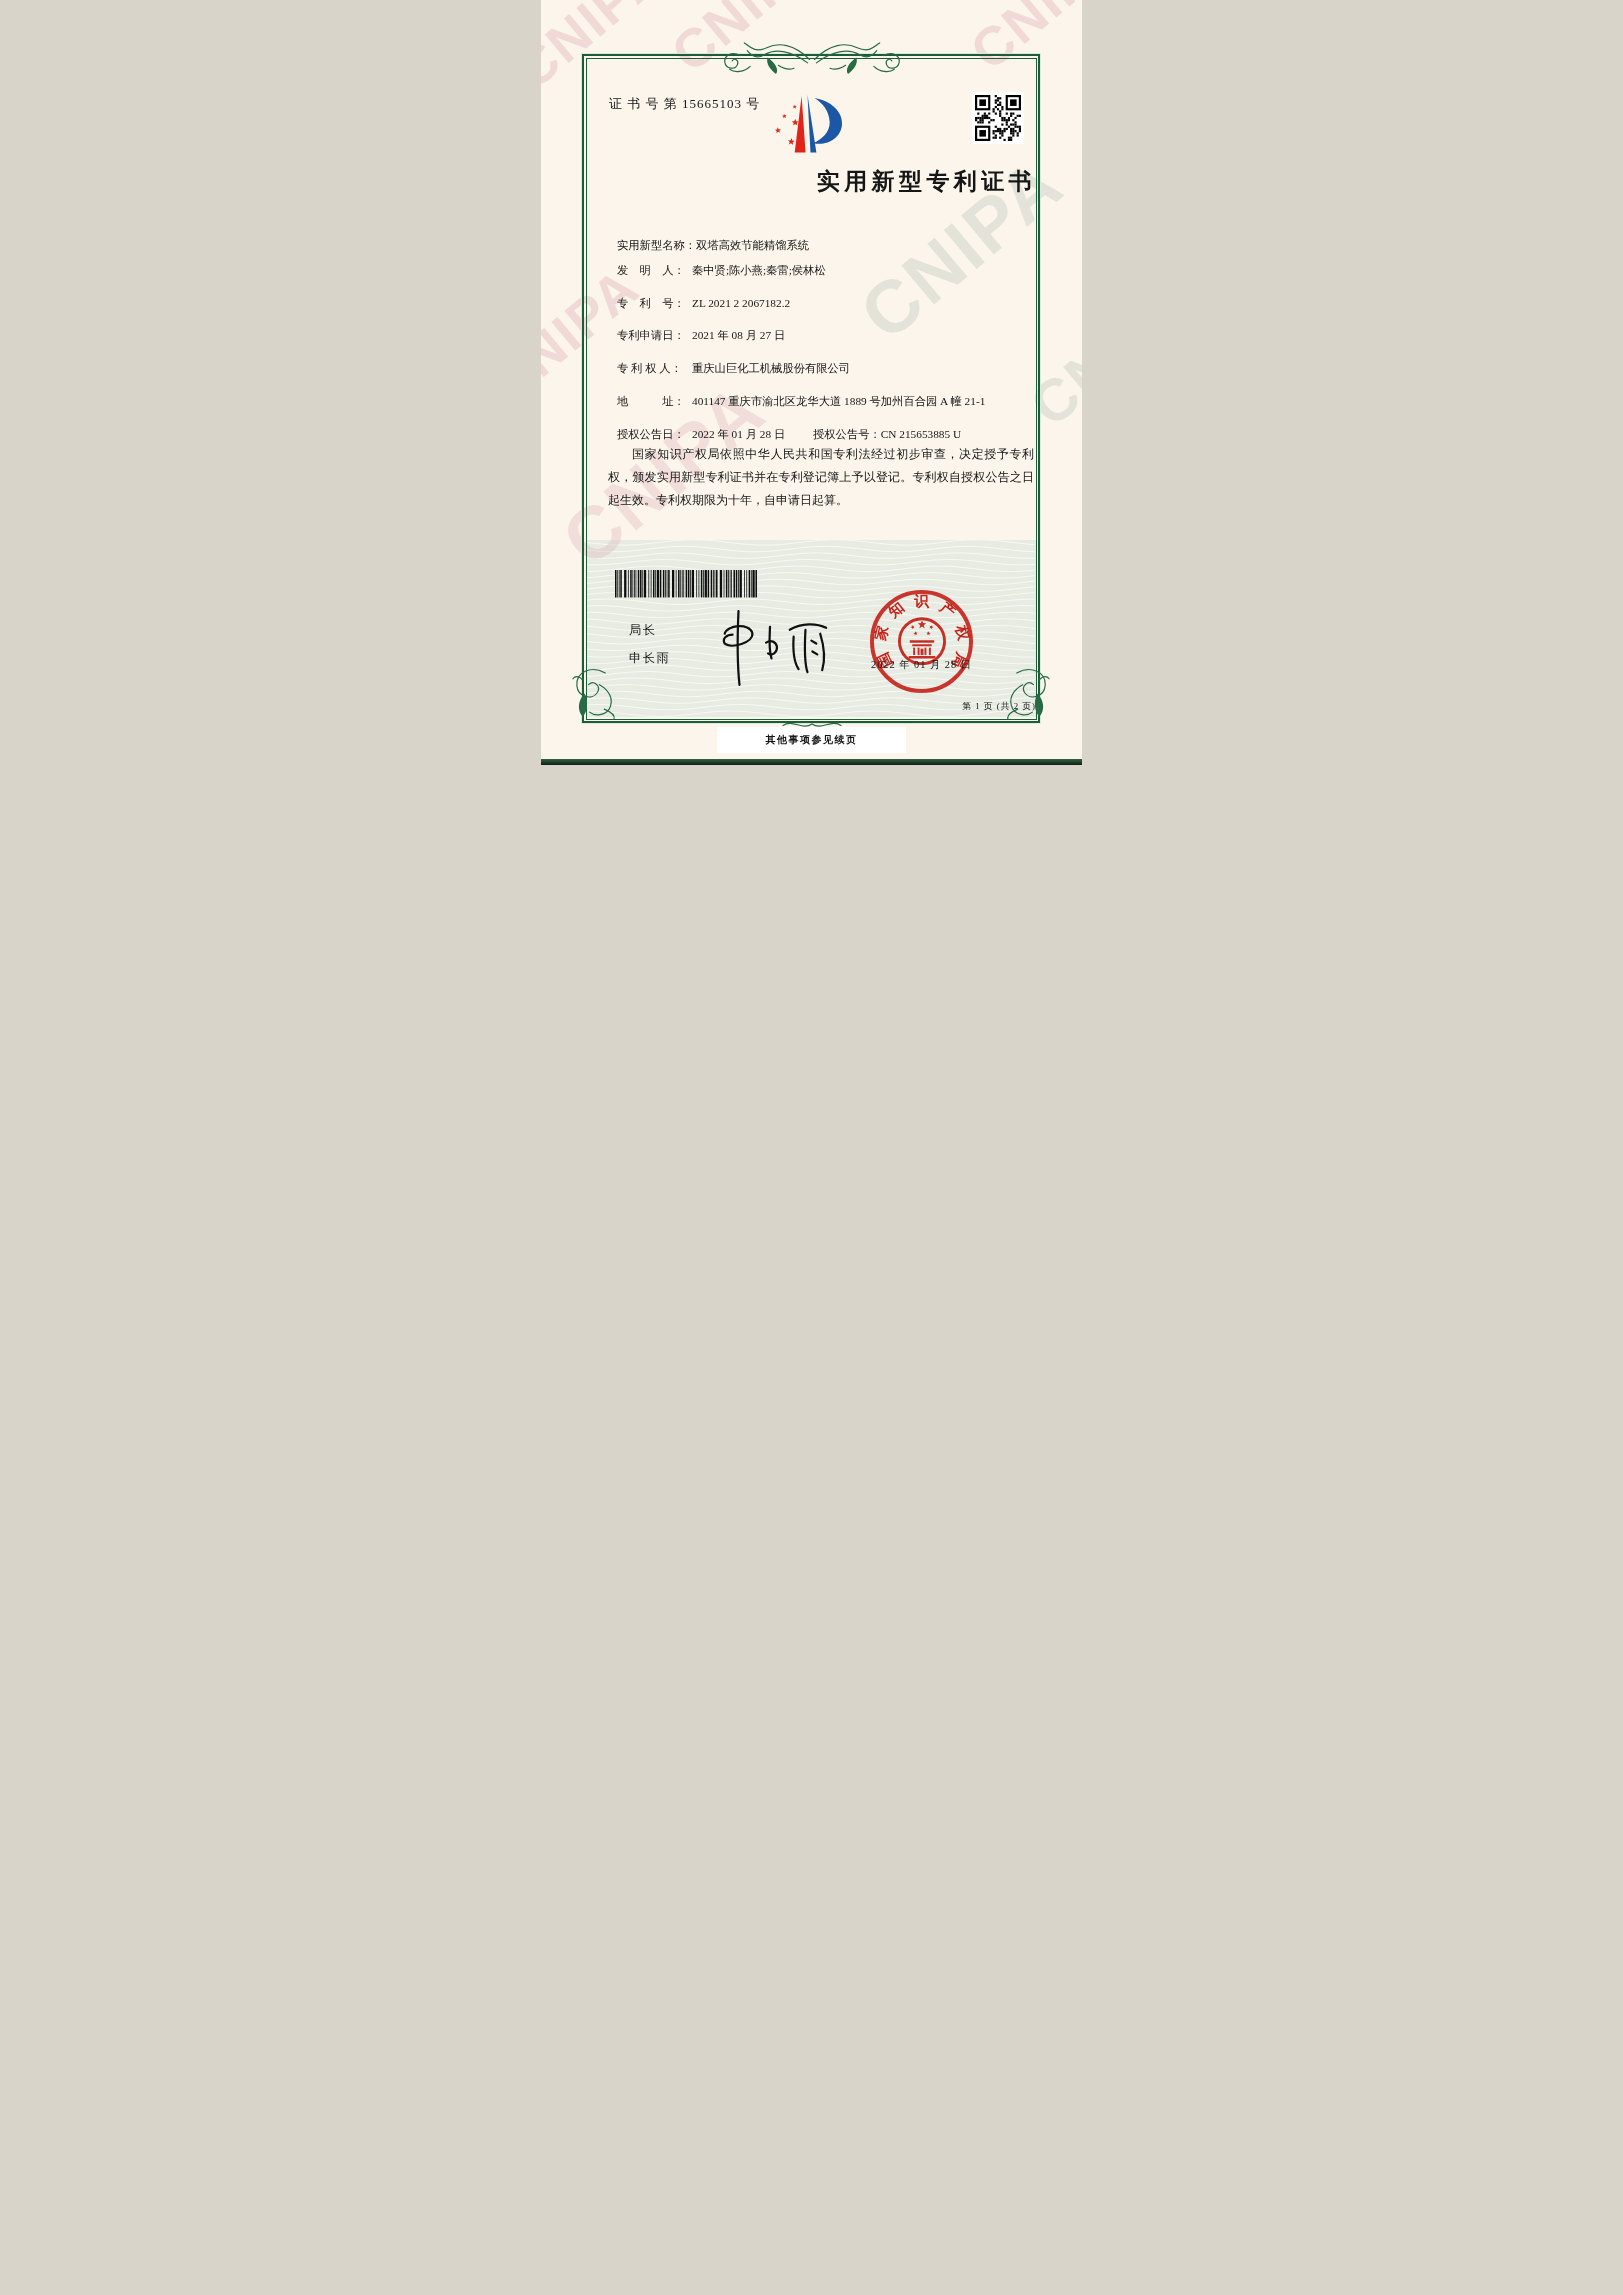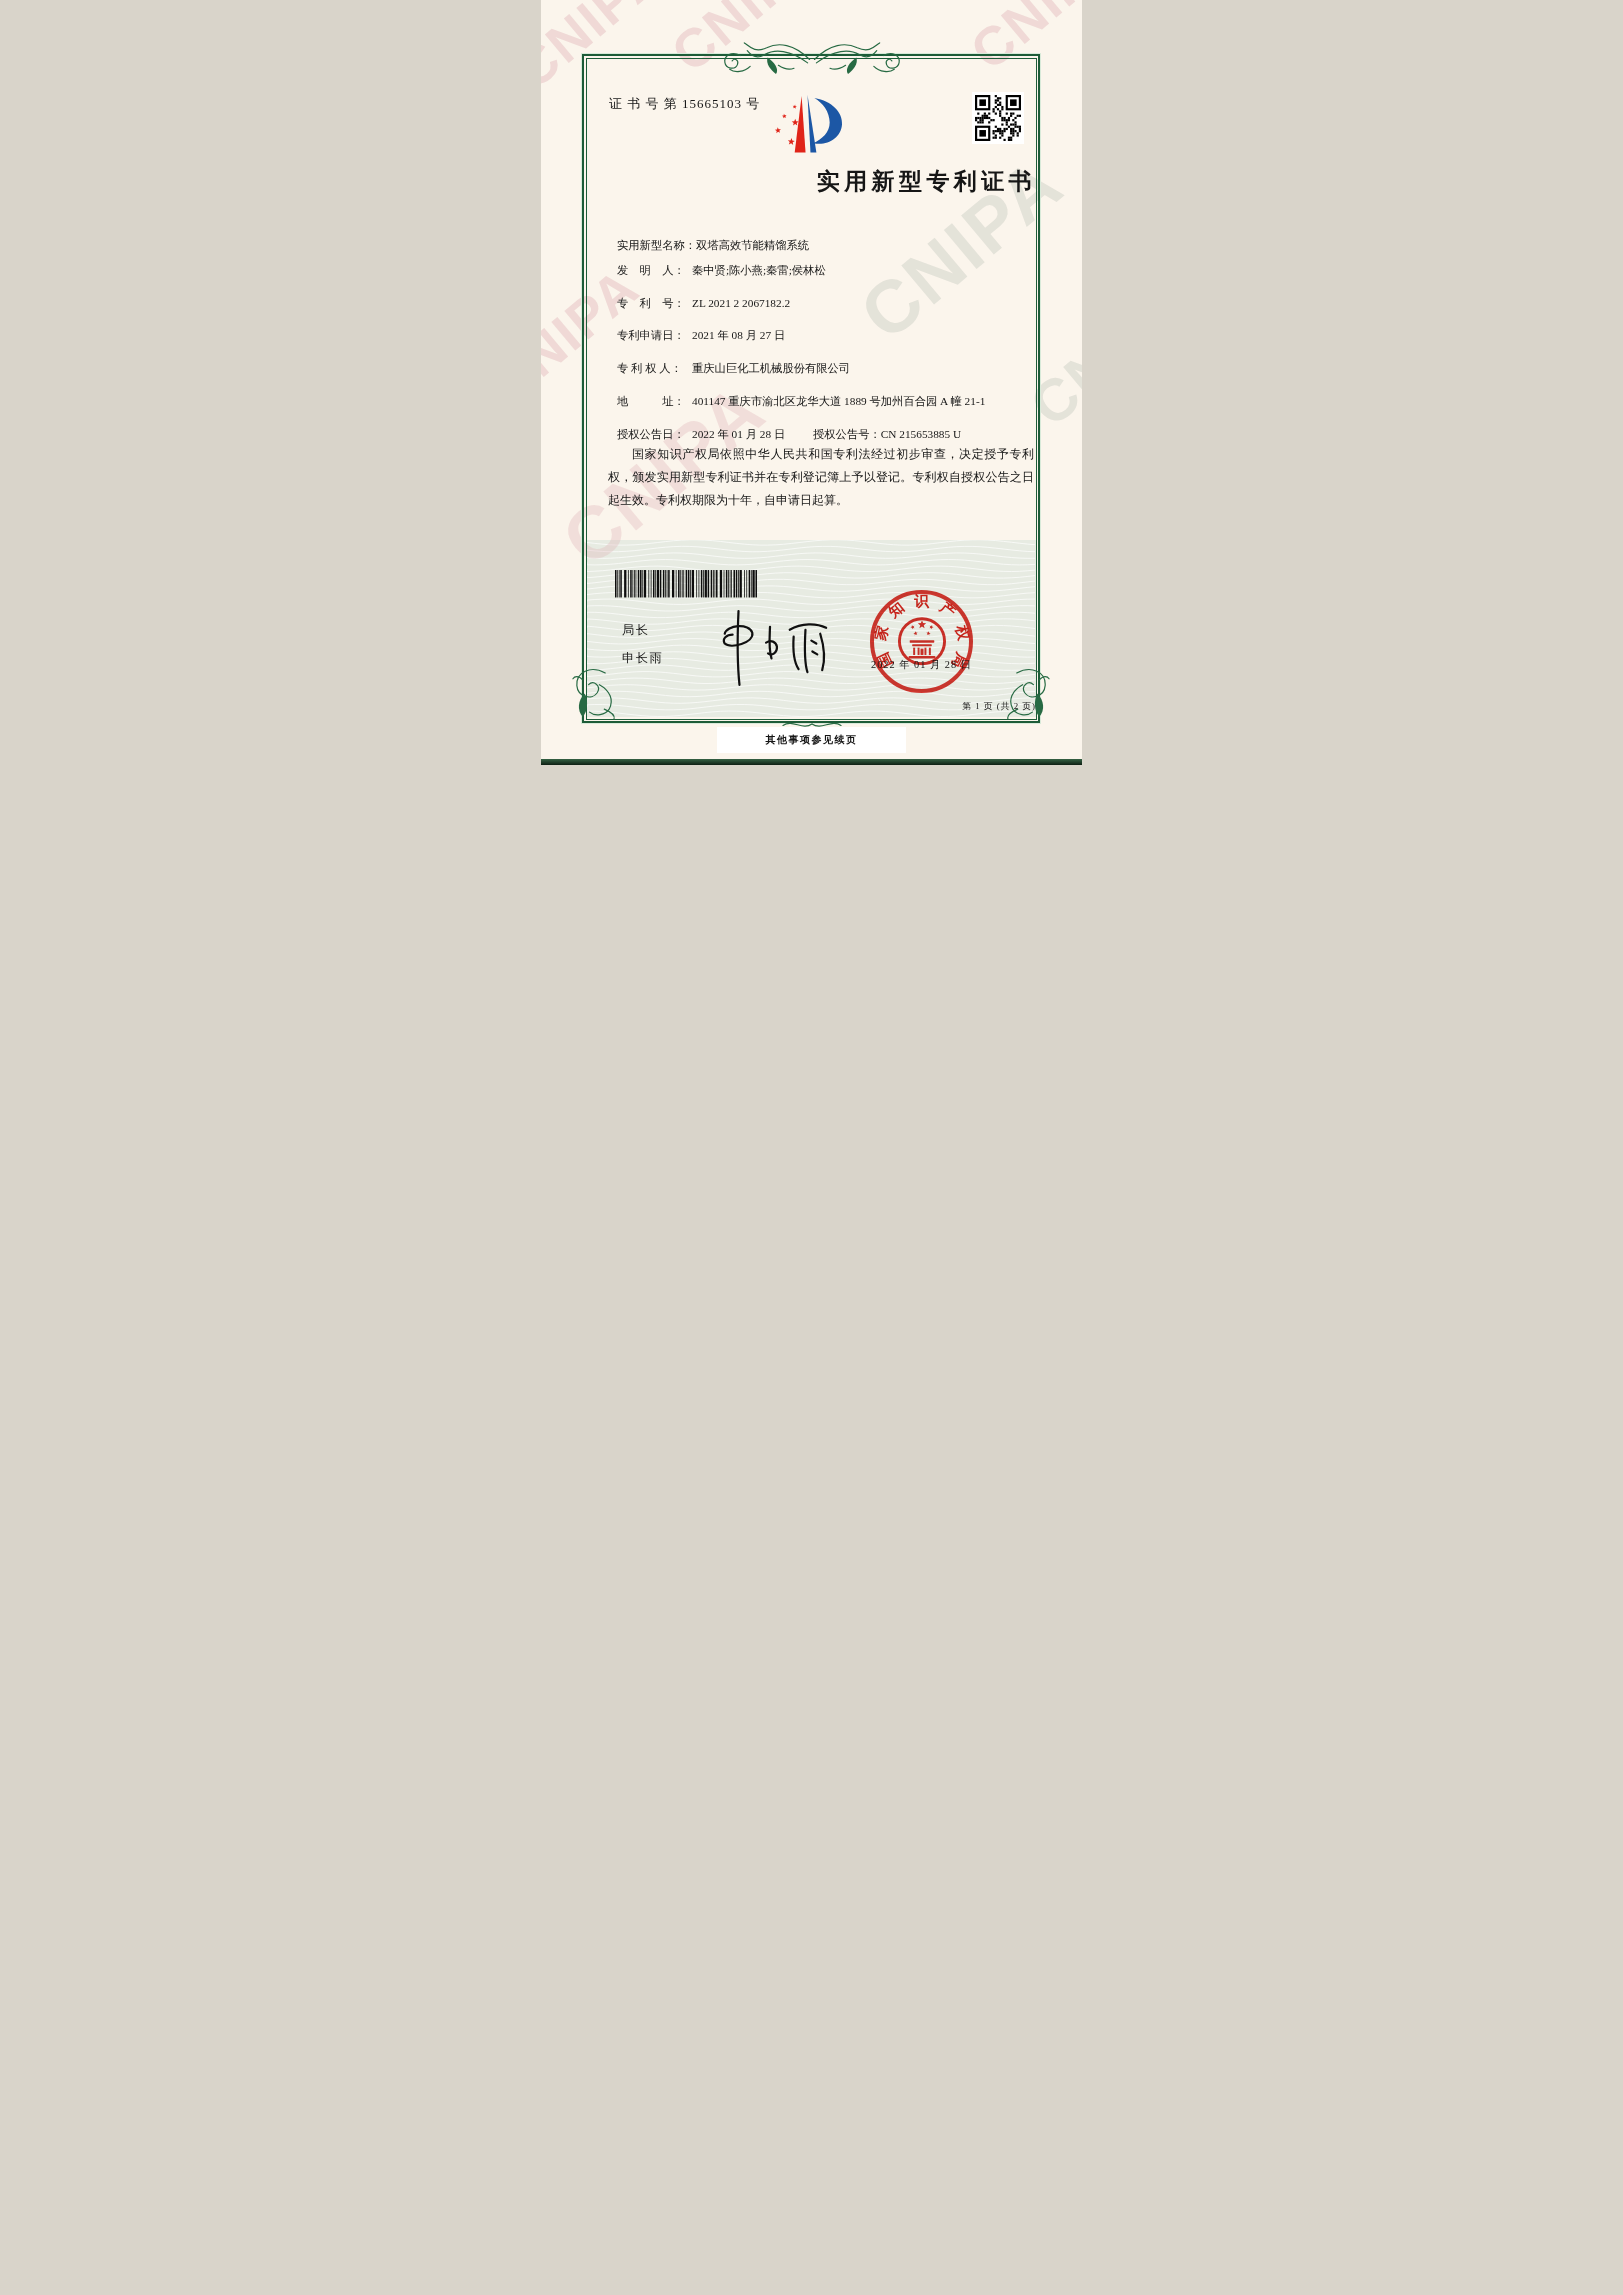--- a/index.html
+++ b/index.html
@@ -28,21 +28,21 @@
   .field-row .lbl{display:inline-block;min-width:75px;}
   .pair2{position:absolute;left:196px;top:0;}
   
   .body-text{position:absolute;left:67px;top:443px;width:426px;font-size:12px;line-height:23px;
              text-align:justify;z-index:3;}
   .body-text p{margin:0;text-indent:2em;}
   
   .barcode{position:absolute;left:74px;top:570px;z-index:3;}
   .signer{position:absolute;left:81px;top:622px;z-index:3;font-family:"Liberation Sans","DejaVu Sans",sans-serif;
           font-size:12.3px;letter-spacing:1.5px;}
-  .signer div{margin-bottom:10.8px;}
+  .signer div{margin-bottom:10.8px;margin-left:7px;}
   .signature{position:absolute;left:166px;top:608px;z-index:4;}
   .seal{position:absolute;left:329px;top:590px;width:103px;height:103px;z-index:4;mix-blend-mode:multiply;}
   .seal-ring{position:absolute;inset:0;border:4.4px solid #d8281f;border-radius:50%;opacity:.92;}
   .seal-char{position:absolute;left:50%;top:50%;font-size:14.7px;font-weight:bold;color:#d8281f;z-index:2;}
   .seal-emblem{position:absolute;left:50%;top:50%;transform:translate(-50%,-52%);opacity:.95;}
   .seal-date{position:absolute;left:318px;top:658px;width:125px;text-align:center;font-size:10.3px;
              color:#141414;letter-spacing:1px;z-index:6;}
   .page-indicator{position:absolute;left:41px;top:701px;width:454px;text-align:right;font-size:8.8px;
                   letter-spacing:1px;z-index:6;}
   .cont-strip{position:absolute;left:176px;top:727px;width:189px;height:25.5px;background:#ffffff;z-index:6;

